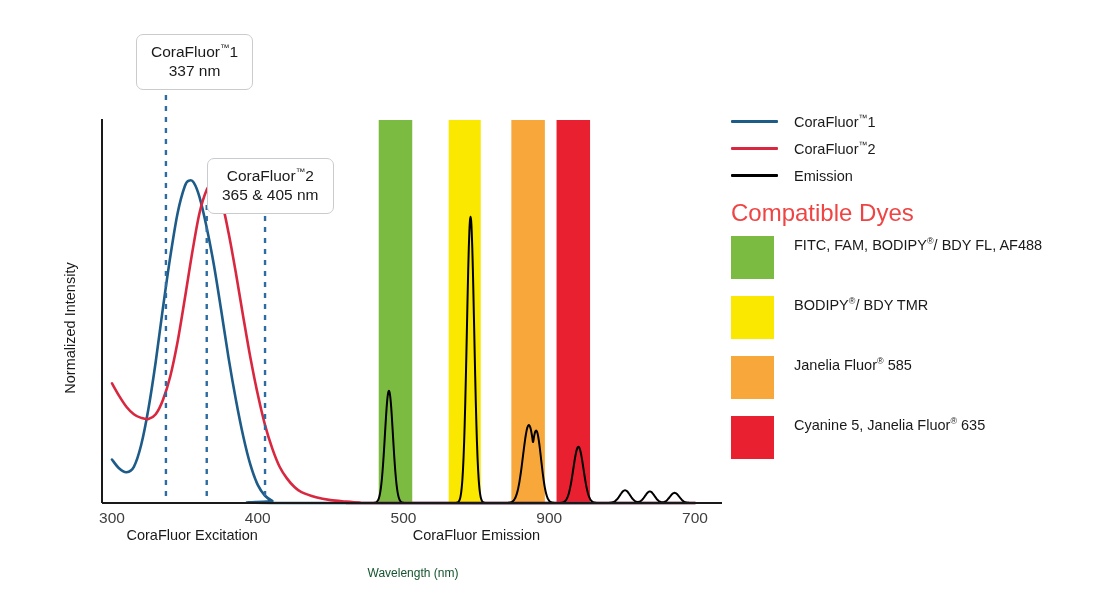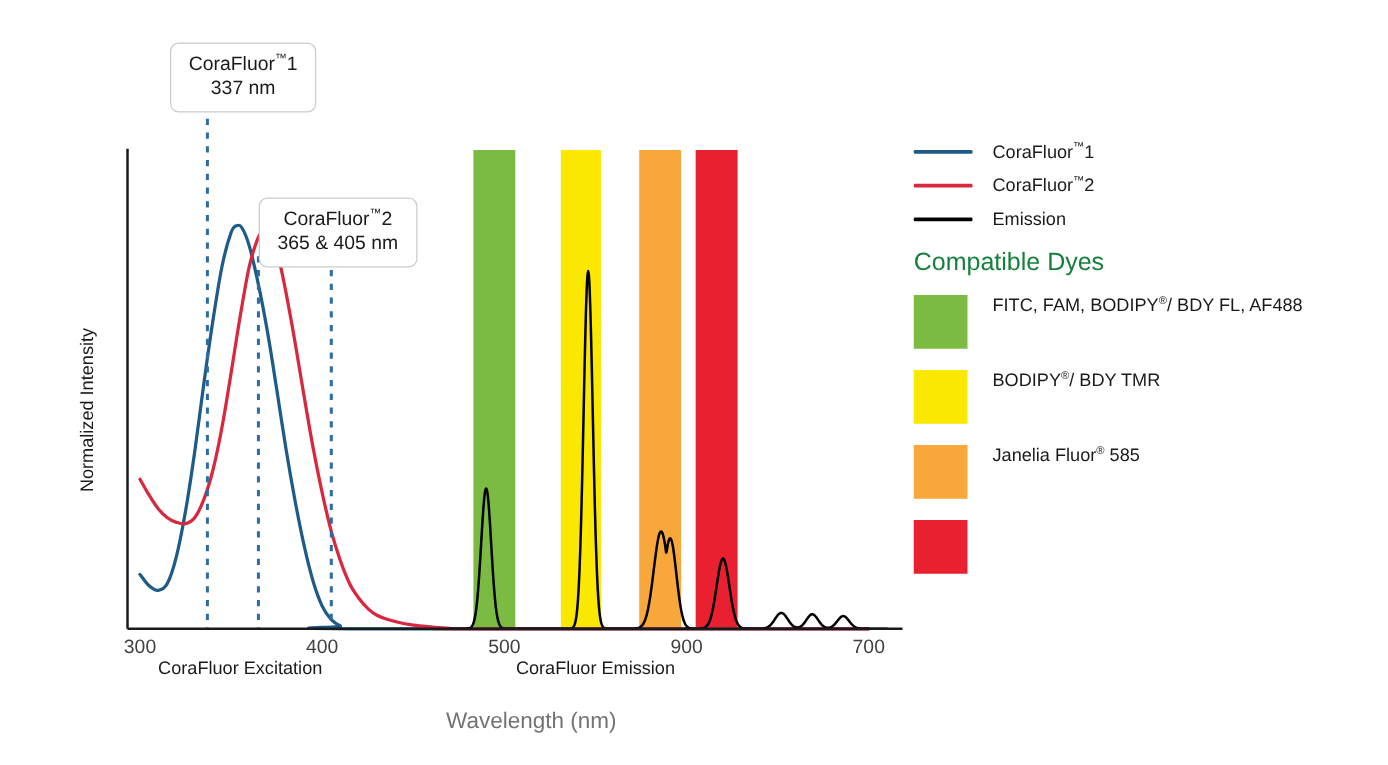--- a/index.html
+++ b/index.html
@@ -65,25 +65,24 @@
     position: absolute;
     font-size: 14.5px;
     color: #1a1a1a;
     transform: translateX(-50%);
     white-space: nowrap;
   }
   #x-axis-title {
     position: absolute;
     left: 413px;
     top: 566px;
-    font-size: 18px;
-    color: #737373;
+    font-size: 12px;
+    color: #14532d;
     transform: translateX(-50%);
     white-space: nowrap;
-    margin-left: 12px;
   }
   #y-axis-title {
     position: absolute;
     left: 62px;
     top: 238px;
     width: 180px;
     font-size: 14.5px;
     color: #1a1a1a;
     transform-origin: 0 0;
     transform: rotate(-90deg) translateX(-180px);
@@ -118,22 +117,22 @@
   .legend-text sup {
     font-size: 9px;
     vertical-align: super;
     line-height: 0;
   }
 
   #dyes-heading {
     position: absolute;
     left: 731px;
     top: 199px;
-    font-size: 20px;
-    color: #15803d;
+    font-size: 24px;
+    color: #ef4444;
     white-space: nowrap;
   }
 
   #dyes-list {
     position: absolute;
     left: 731px;
     top: 236px;
     width: 365px;
   }
   .dye-row {
@@ -232,16 +231,19 @@
         </div>
       </div>
       <div class="dye-row">
         <div class="dye-swatch" style="background: rgb(248, 168, 58);"></div>
         <div class="dye-text">
           <div><span>Janelia Fluor</span><sup>®</sup><span> 585</span></div>
         </div>
       </div>
       <div class="dye-row">
         <div class="dye-swatch" style="background: rgb(232, 32, 47);"></div>
+        <div class="dye-text">
+          <div><span>Cyanine 5, Janelia Fluor</span><sup>®</sup><span> 635</span></div>
+        </div>
       </div>
     </div>
 
 </div>
 
 </body></html>

